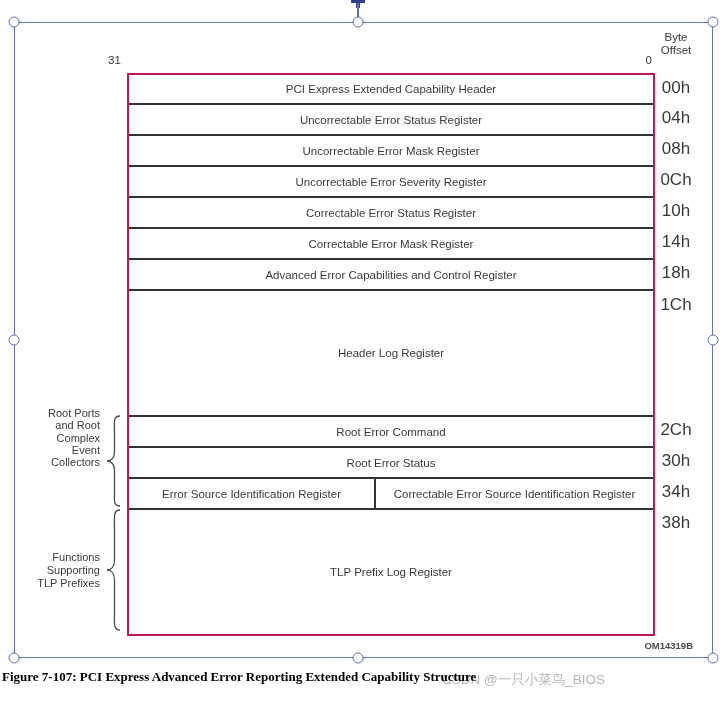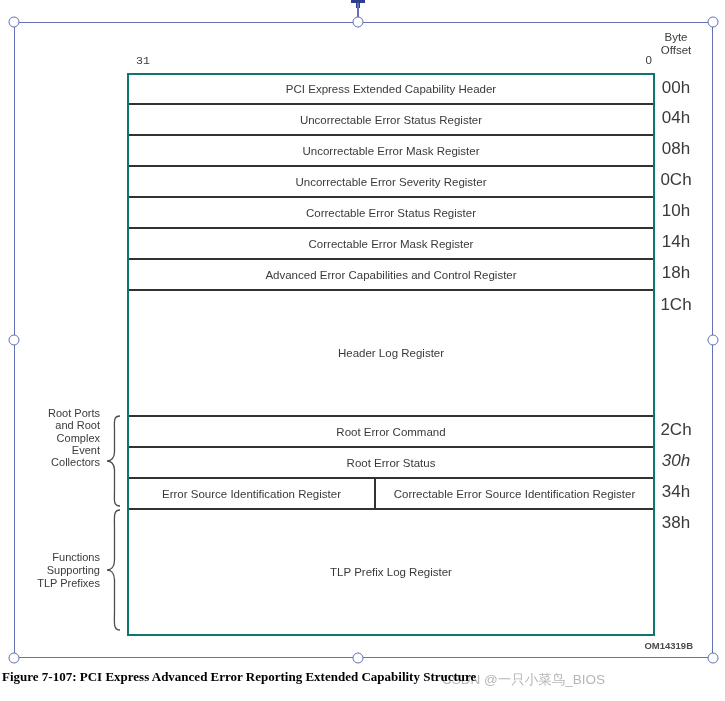--- a/index.html
+++ b/index.html
@@ -17,25 +17,25 @@
                background:#6272b4; }
   .stem-thick { position:absolute; left:356px; top:0; width:4px; height:8px;
                 background:#2e3e8f; }
   .stem-cap { position:absolute; left:351px; top:0; width:14px; height:3px;
               background:#2e3e8f; }
 
   
   .fig-text { color:#3a3a3a; font-size:11.5px; }
   .byte-offset-header { position:absolute; left:646px; top:31px; width:60px;
     text-align:center; line-height:13px; white-space:pre-line; }
-  .bit-left  { position:absolute; left:136px; top:54px;font-family:Liberation Mono, monospace; }
+  .bit-left  { position:absolute; left:108px; top:54px; }
   .bit-right { position:absolute; left:630px; top:54px; width:22px; text-align:right; }
 
   .regtable { position:absolute; left:127px; top:73px; width:528px;
-              border:2px solid #0f766e; background:#fff; }
+              border:2px solid #be185d; background:#fff; }
   .reg-row { position:relative; display:flex; align-items:center; justify-content:center;
              border-bottom:2px solid #323232; text-align:center;
              color:#3a3a3a; font-size:11.5px; }
   .reg-row:last-child { border-bottom:none; }
   .h30 { height:30px; } .h31 { height:31px; }
   .h126 { height:126px; } .h124 { height:124px; }
   .split { padding:0; }
   .split .cell { height:100%; display:flex; align-items:center; justify-content:center; }
   .split .cell-l { width:247px; border-right:2px solid #323232; }
   .split .cell-r { flex:1; }
@@ -128,21 +128,21 @@
 
   <div class="offset-val" style="top:80px;">00h</div>
   <div class="offset-val" style="top:110px;">04h</div>
   <div class="offset-val" style="top:141px;">08h</div>
   <div class="offset-val" style="top:172px;">0Ch</div>
   <div class="offset-val" style="top:203px;">10h</div>
   <div class="offset-val" style="top:234px;">14h</div>
   <div class="offset-val" style="top:265px;">18h</div>
   <div class="offset-val" style="top:297px;">1Ch</div>
   <div class="offset-val" style="top:422px;">2Ch</div>
-  <div class="offset-val" style="top:453px;font-style:italic;">30h</div>
+  <div class="offset-val" style="top:453px;">30h</div>
   <div class="offset-val" style="top:484px;">34h</div>
   <div class="offset-val" style="top:515px;">38h</div>
 
   <div class="group-label" style="top:407px;">Root Ports
 and Root
 Complex
 Event
 Collectors</div>
   <svg class="brace" style="top:414px;" width="19" height="94" viewBox="0 0 19 94">
     <path d="M 17 2 C 10 2, 11.5 8, 11.5 17 L 11.5 38 C 11.5 44, 8 47, 4 47 C 8 47, 11.5 50, 11.5 56 L 11.5 77 C 11.5 86, 10 92, 17 92" fill="none" stroke="#4d4d4d" stroke-width="1.3"></path>

